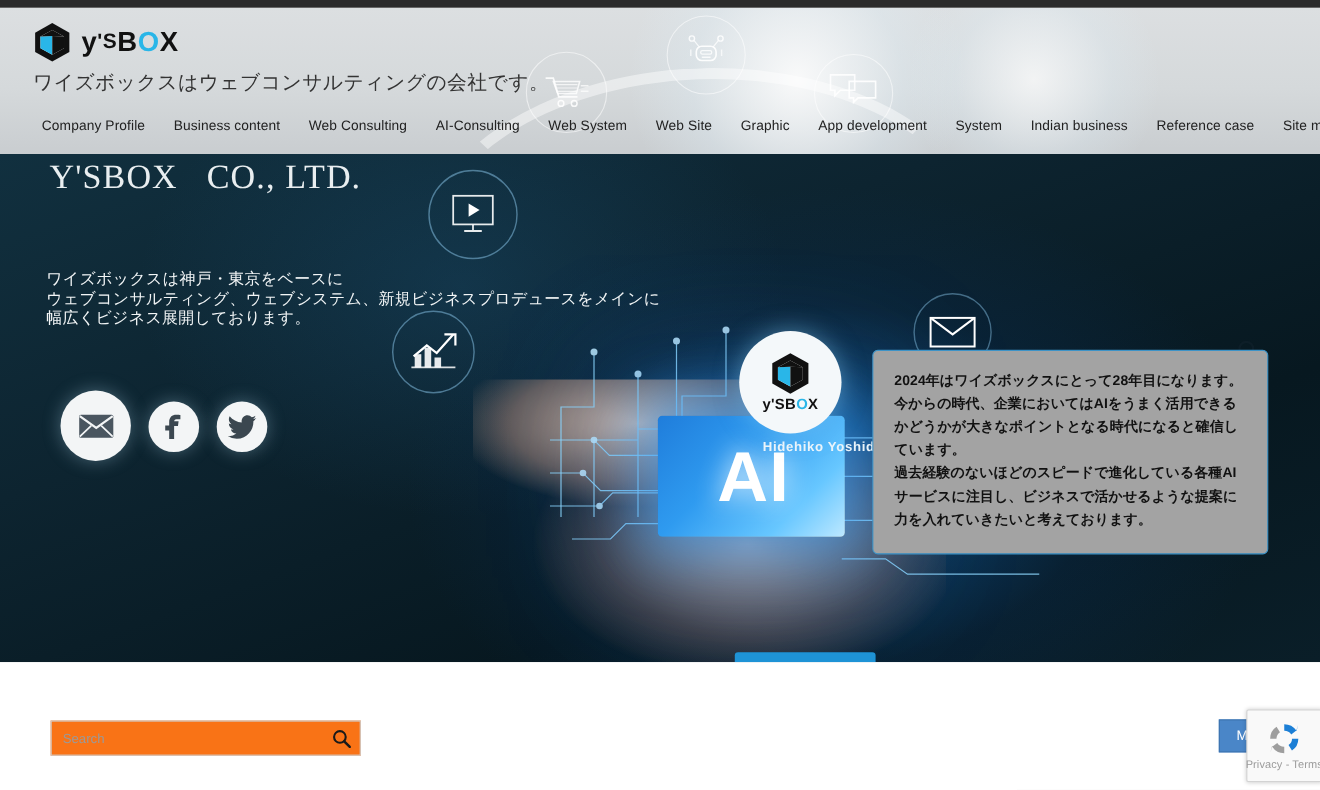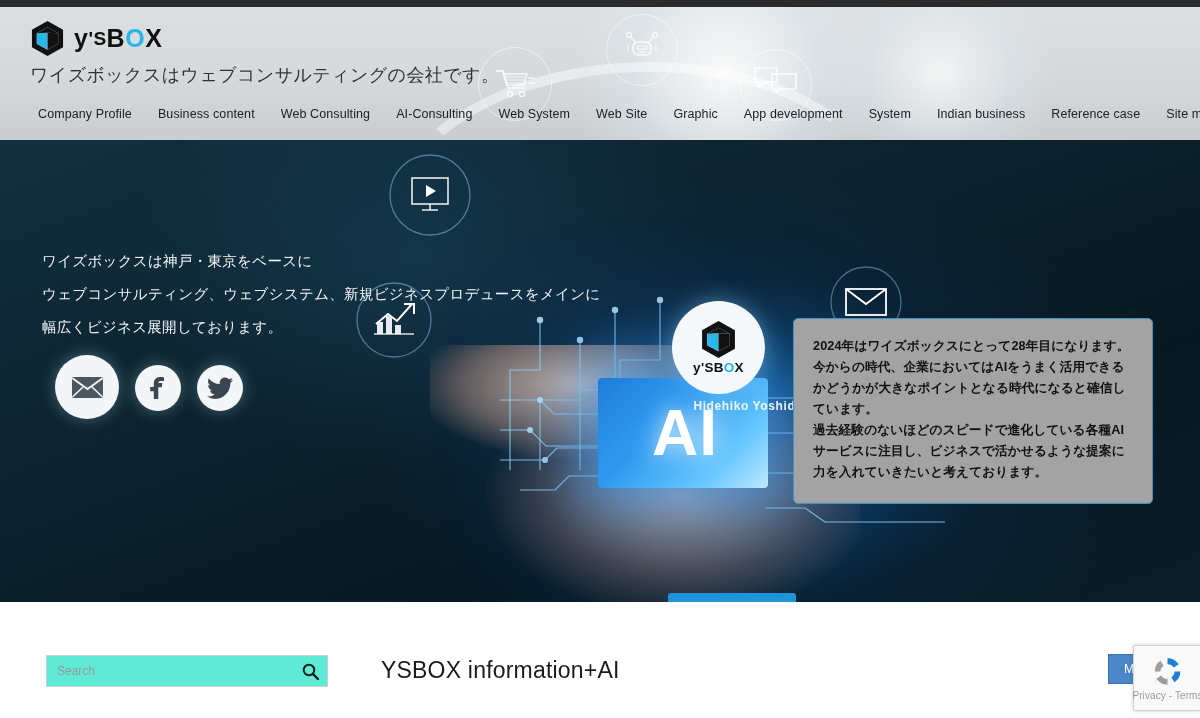--- a/index.html
+++ b/index.html
@@ -73,21 +73,21 @@
     font-size:64px; font-weight:bold; color:#ffffff; letter-spacing:1px;
     text-shadow:0 0 24px rgba(255,255,255,.9);
   }
   .circuit { position:absolute; stroke:#8fd9ff; stroke-width:1.1; fill:none; opacity:.85; }
 
   .hero-title {
     position:absolute; left:45px; top:3px; font-family:"Liberation Serif","DejaVu Serif",serif;
     font-size:31px; color:#e9eef0; letter-spacing:1px; white-space:pre;
   }
   .hero-desc {
-    position:absolute; left:42px; top:105px; font-size:14.5px; line-height:33px;
+    position:absolute; left:42px; top:105px; font-size:14.5px; line-height:18px;
     color:#f2f5f6; letter-spacing:.3px; white-space:pre-line; font-weight:500;
   }
   .socials { position:absolute; left:55px; top:215px; display:flex; align-items:center; gap:16px; }
   .soc { border-radius:50%; background:#f3f5f6; display:flex; align-items:center; justify-content:center;
          box-shadow:0 0 16px rgba(180,220,240,.35); color:#3a4750; }
   .soc.mail { width:64px; height:64px; }
   .soc.fb { width:46px; height:46px; margin-top:2px;}
   .soc.tw { width:46px; height:46px; margin-top:2px;}
 
   .avatar-circle {
@@ -117,21 +117,21 @@
     position:absolute; left:668px; top:453px; z-index:16;
     background:#1e93d6; color:#fff; font-size:17px; font-weight:bold;
     padding:7px 16px 7px 12px; display:flex; align-items:center; gap:7px;
     border-radius:3px 3px 0 0;
   }
 
   
   .lower { position:absolute; top:602px; left:0; width:1200px; height:116px; background:#fff; z-index:20; }
   .search-box {
     position:absolute; left:46px; top:53px; width:282px; height:32px;
-    border:1px solid #cfcfcf; background:#5eead4; display:flex; align-items:center;
+    border:1px solid #cfcfcf; background:#f97316; display:flex; align-items:center;
   }
   .search-box input {
     flex:1; border:0; outline:0; height:100%; padding:0 10px;
     font-size:12px; color:#444; font-family:inherit; background:transparent;
   }
   .search-box input::placeholder { color:#9a9a9a; }
   .search-btn { width:34px; height:100%; display:flex; align-items:center; justify-content:center;
                 background:transparent; border:0; cursor:pointer; color:#222; }
 
   .sec-title { position:absolute; left:381px; top:55px; font-size:23px; color:#1b1b1b; letter-spacing:.2px; }
@@ -269,20 +269,21 @@
         <path d="M24 46l12-10 9 7 15-17" stroke="#fff" stroke-width="2" fill="none"></path>
         <path d="M52 26h10v10" stroke="#fff" stroke-width="2" fill="none"></path>
       </svg>
       <svg style="position:absolute; left:826px; top:122px;" width="80" height="80" viewBox="0 0 80 80">
         <circle cx="40" cy="40" r="35" stroke="rgba(140,200,235,.45)" stroke-width="1.3" fill="none"></circle>
         <rect x="20" y="27" width="40" height="26" stroke="#fff" stroke-width="1.8" fill="none"></rect>
         <path d="M20 27l20 15 20-15" stroke="#fff" stroke-width="1.8" fill="none"></path>
       </svg>
     </div>
 
+    <div class="hero-title">Y'SBOX   CO., LTD.</div>
     <div class="hero-desc">ワイズボックスは神戸・東京をベースに
 ウェブコンサルティング、ウェブシステム、新規ビジネスプロデュースをメインに
 幅広くビジネス展開しております。</div>
 
     <div class="socials">
       <a class="soc mail" href="#">
         <svg width="33" height="23" viewBox="0 0 33 23">
           <rect x="1" y="1" width="31" height="21" rx="1.5" fill="#4a5660"></rect>
           <path d="M1.5 2.2 16.5 13 31.5 2.2" stroke="#f3f5f6" stroke-width="2" fill="none"></path>
           <path d="M1.5 21 12 11M31.5 21 21 11" stroke="#f3f5f6" stroke-width="1.6" fill="none"></path>
@@ -336,21 +337,20 @@
   <div class="lower">
     <div class="search-box">
       <input type="text" value="" placeholder="Search" style="">
       <button class="search-btn">
         <svg width="17" height="17" viewBox="0 0 17 17">
           <circle cx="7" cy="7" r="5.3" stroke="#1a1a1a" stroke-width="1.9" fill="none"></circle>
           <path d="M10.9 10.9 16 16" stroke="#1a1a1a" stroke-width="2.3" stroke-linecap="round"></path>
         </svg>
       </button>
     </div>
-    <div class="sec-title">YSBOX information+AI</div>
   </div>
 
   <div class="sec-rule"></div>
   <div class="sec-rule-accent"></div>
 
   <button class="more-btn">MORE</button>
 
   <div class="recaptcha">
     <svg width="33" height="33" viewBox="0 0 40 40">
       <path d="M20 4a16 16 0 0 1 13.3 7.1l-5.6 4.2A9 9 0 0 0 20 11.2z" fill="#1c7fd6"></path>

